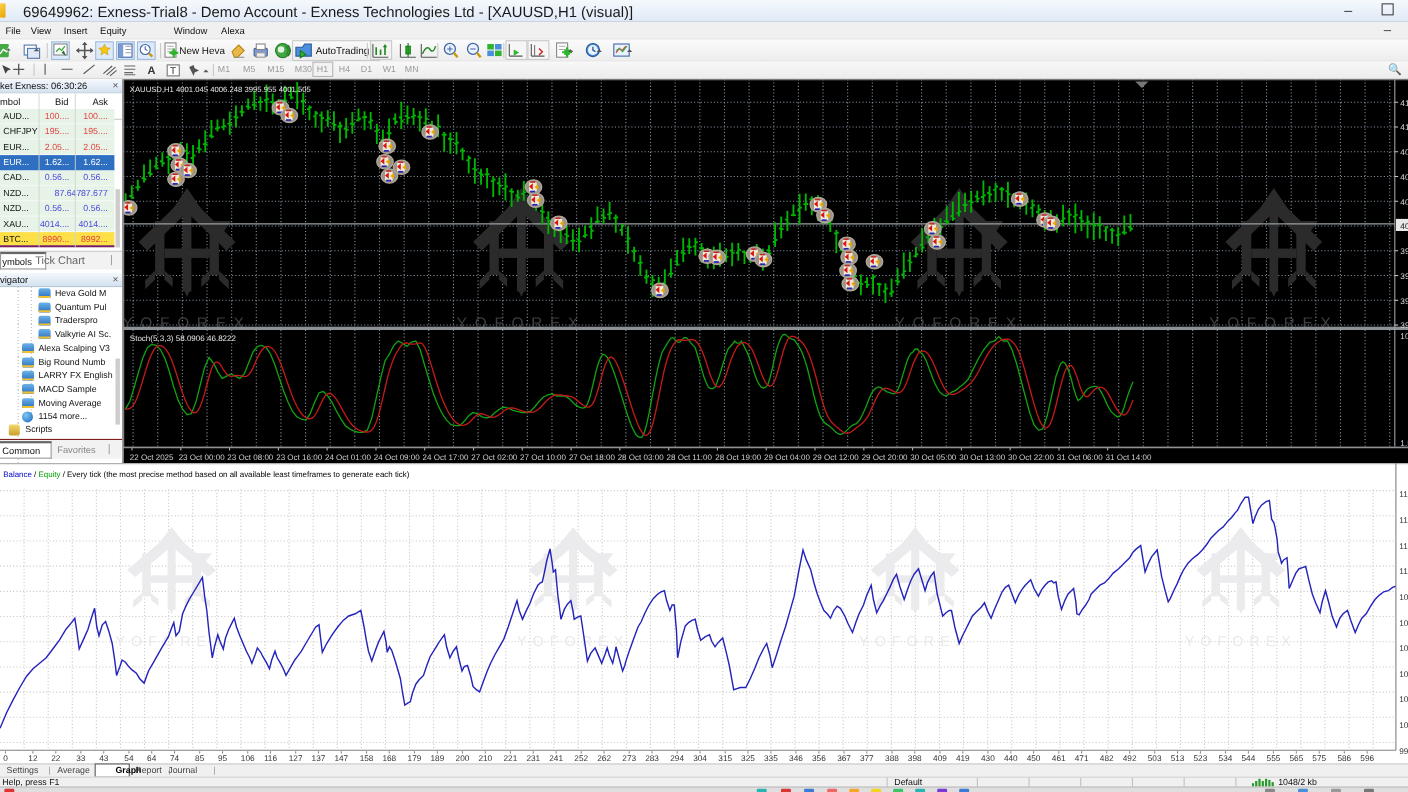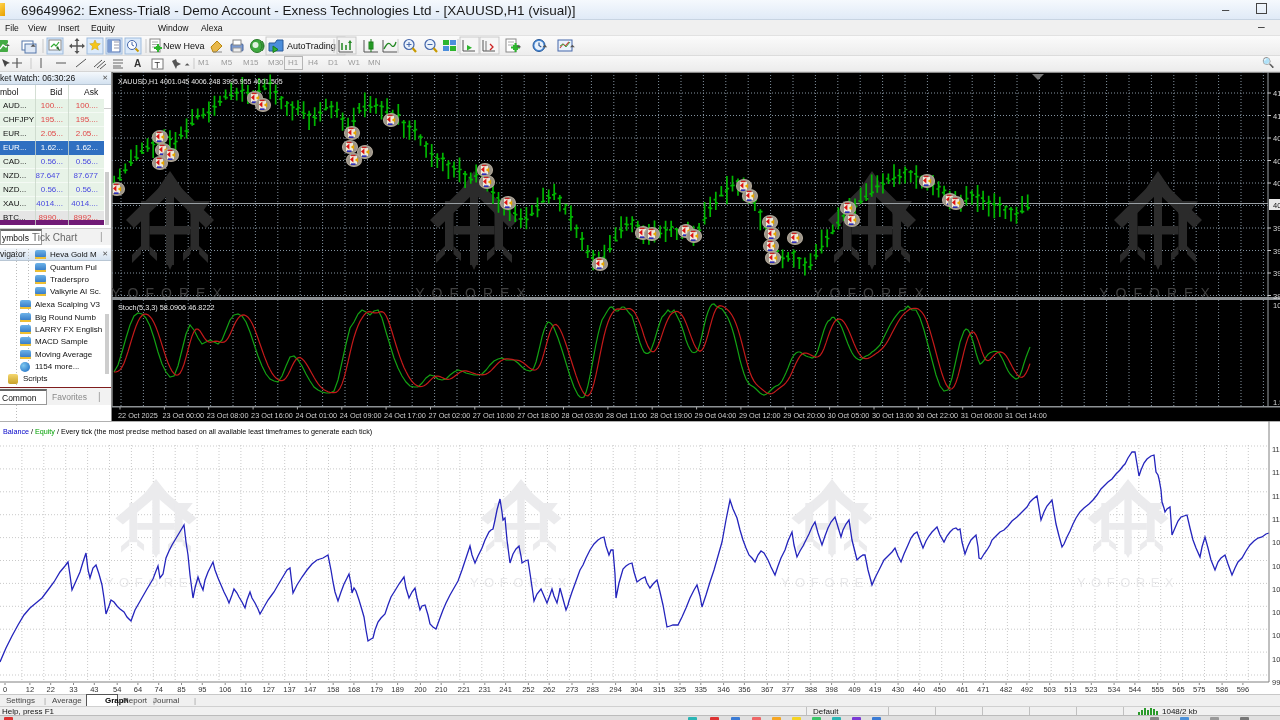--- a/index.html
+++ b/index.html
@@ -557,21 +557,21 @@
     <text x="804.3" y="346" font-size="7.3" fill="#cfcfcf">30 Oct 22:00</text>
     <path d="M850.7 335v2.5" stroke="#aaa" stroke-width="1"></path>
     <text x="848.7" y="346" font-size="7.3" fill="#cfcfcf">31 Oct 06:00</text>
     <path d="M895.0 335v2.5" stroke="#aaa" stroke-width="1"></path>
     <text x="893.0" y="346" font-size="7.3" fill="#cfcfcf">31 Oct 14:00</text>
 <text x="6" y="12" font-size="7" fill="#e8e8e8">XAUUSD,H1 4001.045 4006.248 3995.955 4001.505</text>
 <text x="6" y="238" font-size="7.3" fill="#e8e8e8">Stoch(5,3,3) 58.0906 46.8222</text>
 </svg>
 <div class="abs" style="left:0;top:72px;width:112px;height:349px;background:#fff;border-right:1px solid #8a8a8a;overflow:hidden">
 <div class="abs" style="left:0;top:0;width:111px;height:13px;background:linear-gradient(#f4f8fc,#d4e2f0);border-bottom:1px solid #b8c6d4;font-size:8.5px;color:#111">
-      <span class="abs" style="left:0px;top:1px">ket Watch: 06:30:26</span>
+      <span class="abs" style="left:0px;top:1px">ket Exness: 06:30:26</span>
       <span class="abs" style="right:3px;top:2px;color:#555;font-size:7px">✕</span>
     </div>
 <div class="abs" style="left:0;top:13px;width:111px;height:24px;background:#fff;border-bottom:1px solid #ccc;font-size:8.5px;color:#111">
       <span class="abs" style="left:0px;top:2px">mbol</span>
       <span class="abs" style="left:50px;top:2px">Bid</span>
       <span class="abs" style="left:84px;top:2px">Ask</span>
     </div>
 <div class="abs" style="left:0;top:27px;width:104px;height:14px;background:#e7f3e7;font-size:8px;border-bottom:1px solid #f4faf4">
       <span class="abs" style="left:3px;top:2px;color:#111">AUD...</span>
       <span class="abs" style="right:41px;top:2px;color:#e04646">100....</span>
@@ -592,54 +592,54 @@
       <span class="abs" style="right:41px;top:2px">1.62...</span>
       <span class="abs" style="right:6px;top:2px">1.62...</span>
     </div>
     <div class="abs" style="left:0;top:83px;width:104px;height:14px;background:#e7f3e7;font-size:8px;border-bottom:1px solid #f4faf4">
       <span class="abs" style="left:3px;top:2px;color:#111">CAD...</span>
       <span class="abs" style="right:41px;top:2px;color:#4a4ae0">0.56...</span>
       <span class="abs" style="right:6px;top:2px;color:#4a4ae0">0.56...</span>
     </div>
     <div class="abs" style="left:0;top:97px;width:104px;height:14px;background:#e7f3e7;font-size:8px;border-bottom:1px solid #f4faf4">
       <span class="abs" style="left:3px;top:2px;color:#111">NZD...</span>
-      <span class="abs" style="right:44px;top:2px;color:#4a4ae0">87.647</span>
+      <span class="abs" style="right:30px;top:2px;color:#4a4ae0">87.647</span>
       <span class="abs" style="right:6px;top:2px;color:#4a4ae0">87.677</span>
     </div>
     <div class="abs" style="left:0;top:111px;width:104px;height:14px;background:#e7f3e7;font-size:8px;border-bottom:1px solid #f4faf4">
       <span class="abs" style="left:3px;top:2px;color:#111">NZD...</span>
       <span class="abs" style="right:41px;top:2px;color:#4a4ae0">0.56...</span>
       <span class="abs" style="right:6px;top:2px;color:#4a4ae0">0.56...</span>
     </div>
     <div class="abs" style="left:0;top:125px;width:104px;height:14px;background:#e7f3e7;font-size:8px;border-bottom:1px solid #f4faf4">
       <span class="abs" style="left:3px;top:2px;color:#111">XAU...</span>
       <span class="abs" style="right:41px;top:2px;color:#4a4ae0">4014....</span>
       <span class="abs" style="right:6px;top:2px;color:#4a4ae0">4014....</span>
     </div>
-    <div class="abs" style="left:0;top:139px;width:104px;height:14px;background:#e5e5e5;font-size:8px;border-bottom:5px solid #701a75">
+    <div class="abs" style="left:0;top:139px;width:104px;height:14px;background:#fde047;font-size:8px;border-bottom:2px solid #701a75">
       <span class="abs" style="left:3px;top:2px;color:#111">BTC...</span>
       <span class="abs" style="right:41px;top:2px;color:#e04646">8990...</span>
       <span class="abs" style="right:6px;top:2px;color:#e04646">8992...</span>
     </div>
 <div class="abs" style="left:35px;top:13px;width:1px;height:140px;background:#c9d6c9;opacity:0.8"></div>
 <div class="abs" style="left:68px;top:13px;width:1px;height:140px;background:#c9d6c9;opacity:0.8"></div>
 <div class="abs" style="left:105px;top:100px;width:4px;height:55px;background:#cdcdcd"></div>
 <div class="abs" style="left:0;top:155px;width:112px;height:1px"></div>
 <div class="abs" style="left:0;top:153px;width:111px;height:22px;background:#fff"></div>
 <div class="abs" style="left:0;top:156px;width:111px;height:17px;background:#f2f2f2;border-top:1px solid #ccc">
 <span class="abs" style="left:0;top:0;width:42px;height:16px;background:#fff;border:1px solid #999;border-top:2px solid #666;font-size:8.5px;color:#111;padding-left:1px;padding-top:2px">ymbols</span>
 <span class="abs" style="left:32px;top:3px;font-size:10px;color:#666">Tick Chart</span>
 <span class="abs" style="left:100px;top:2px;color:#999;font-size:10px">|</span>
 </div>
 <div class="abs" style="left:0;top:176px;width:111px;height:13px;background:linear-gradient(#f4f8fc,#d4e2f0);border-bottom:1px solid #b8c6d4;font-size:8.5px;color:#111">
       <span class="abs" style="left:0px;top:1px">vigator</span>
       <span class="abs" style="right:3px;top:2px;color:#555;font-size:7px">✕</span>
     </div>
 </div>
-<div class="abs" style="left:0;top:56px;width:108px;height:349px;pointer-events:none">
+<div class="abs" style="left:0;top:68px;width:108px;height:349px;pointer-events:none">
 <div class="abs" style="left:28px;top:193px;width:1px;height:118px;background:repeating-linear-gradient(#bbb 0 1px,transparent 1px 3px)"></div>
     <div class="abs" style="left:16px;top:193px;width:1px;height:180px;background:repeating-linear-gradient(#bbb 0 1px,transparent 1px 3px)"></div>
     <span class="abs" style="left:35px;top:194px;width:11px;height:9px;background:linear-gradient(#6db3e8,#2a6fc0);border-radius:2px 2px 1px 1px;box-shadow:inset 0 -2px 0 #f0c030"></span>
     <span class="abs" style="left:50px;top:194px;font-size:8px;color:#111;white-space:nowrap">Heva Gold M</span>
     <span class="abs" style="left:35px;top:207px;width:11px;height:9px;background:linear-gradient(#6db3e8,#2a6fc0);border-radius:2px 2px 1px 1px;box-shadow:inset 0 -2px 0 #f0c030"></span>
     <span class="abs" style="left:50px;top:207px;font-size:8px;color:#111;white-space:nowrap">Quantum Pul</span>
     <span class="abs" style="left:35px;top:219px;width:11px;height:9px;background:linear-gradient(#6db3e8,#2a6fc0);border-radius:2px 2px 1px 1px;box-shadow:inset 0 -2px 0 #f0c030"></span>
     <span class="abs" style="left:50px;top:219px;font-size:8px;color:#111;white-space:nowrap">Traderspro</span>
     <span class="abs" style="left:35px;top:231px;width:11px;height:9px;background:linear-gradient(#6db3e8,#2a6fc0);border-radius:2px 2px 1px 1px;box-shadow:inset 0 -2px 0 #f0c030"></span>
     <span class="abs" style="left:50px;top:231px;font-size:8px;color:#111;white-space:nowrap">Valkyrie AI Sc.</span>

